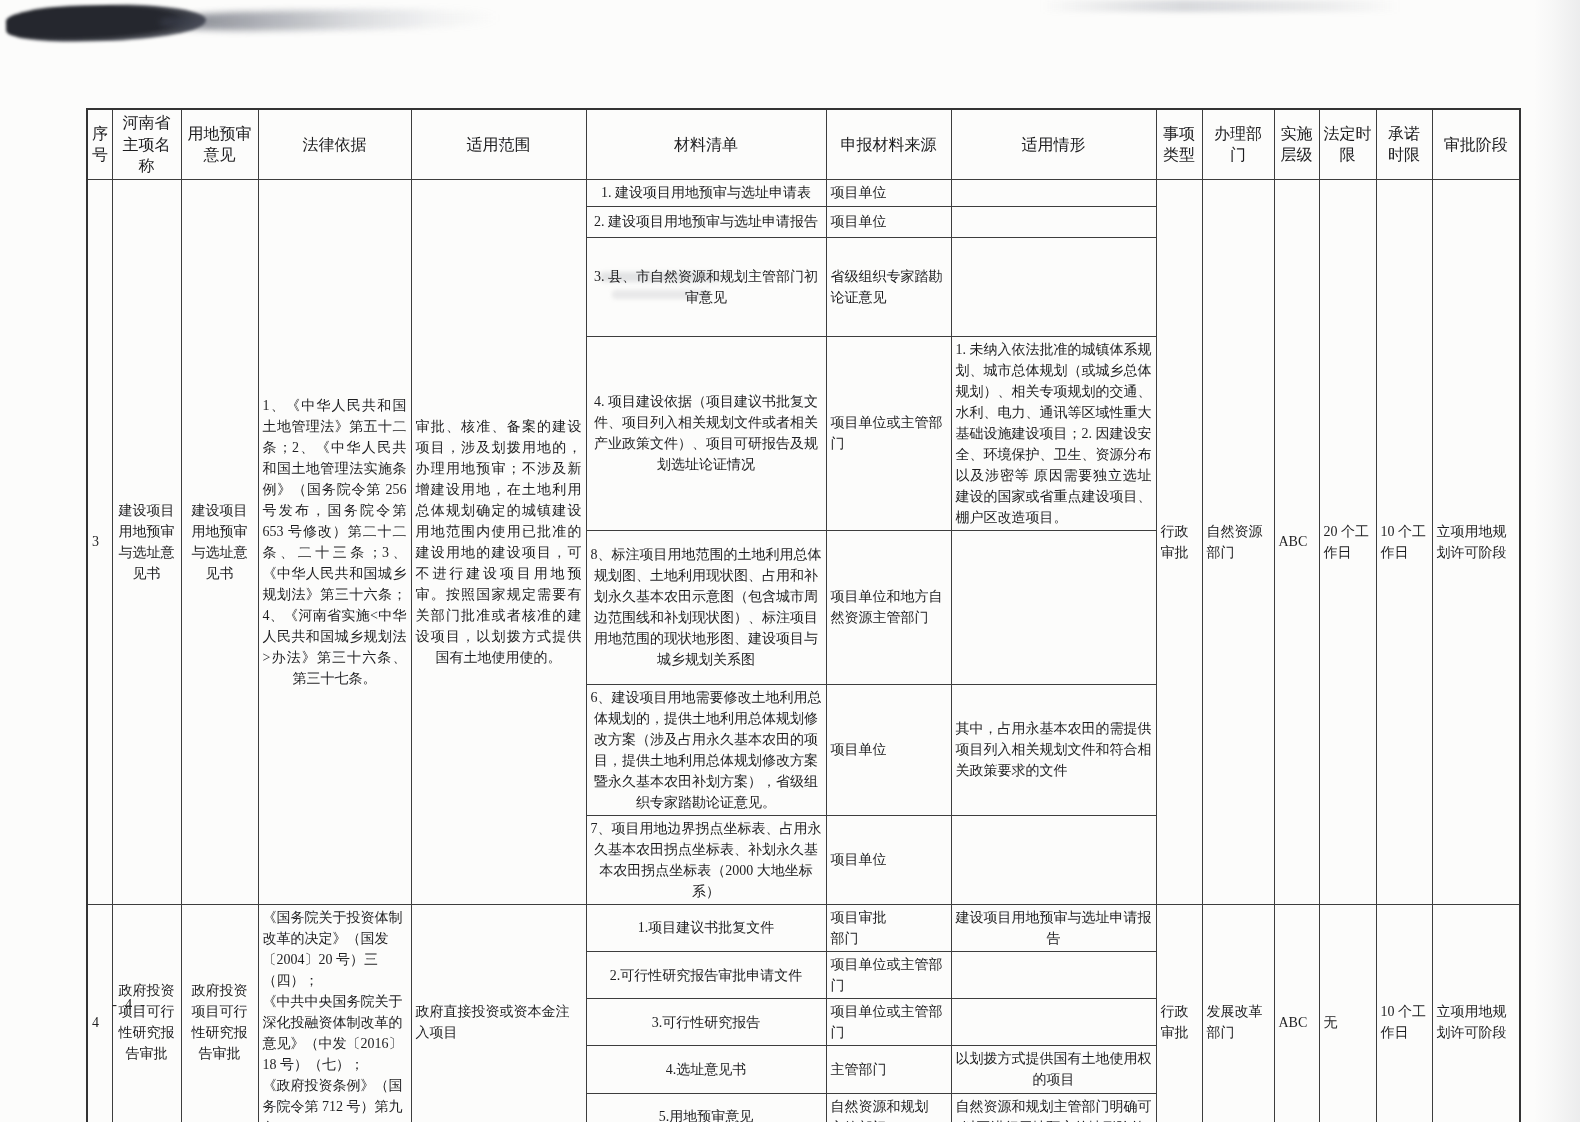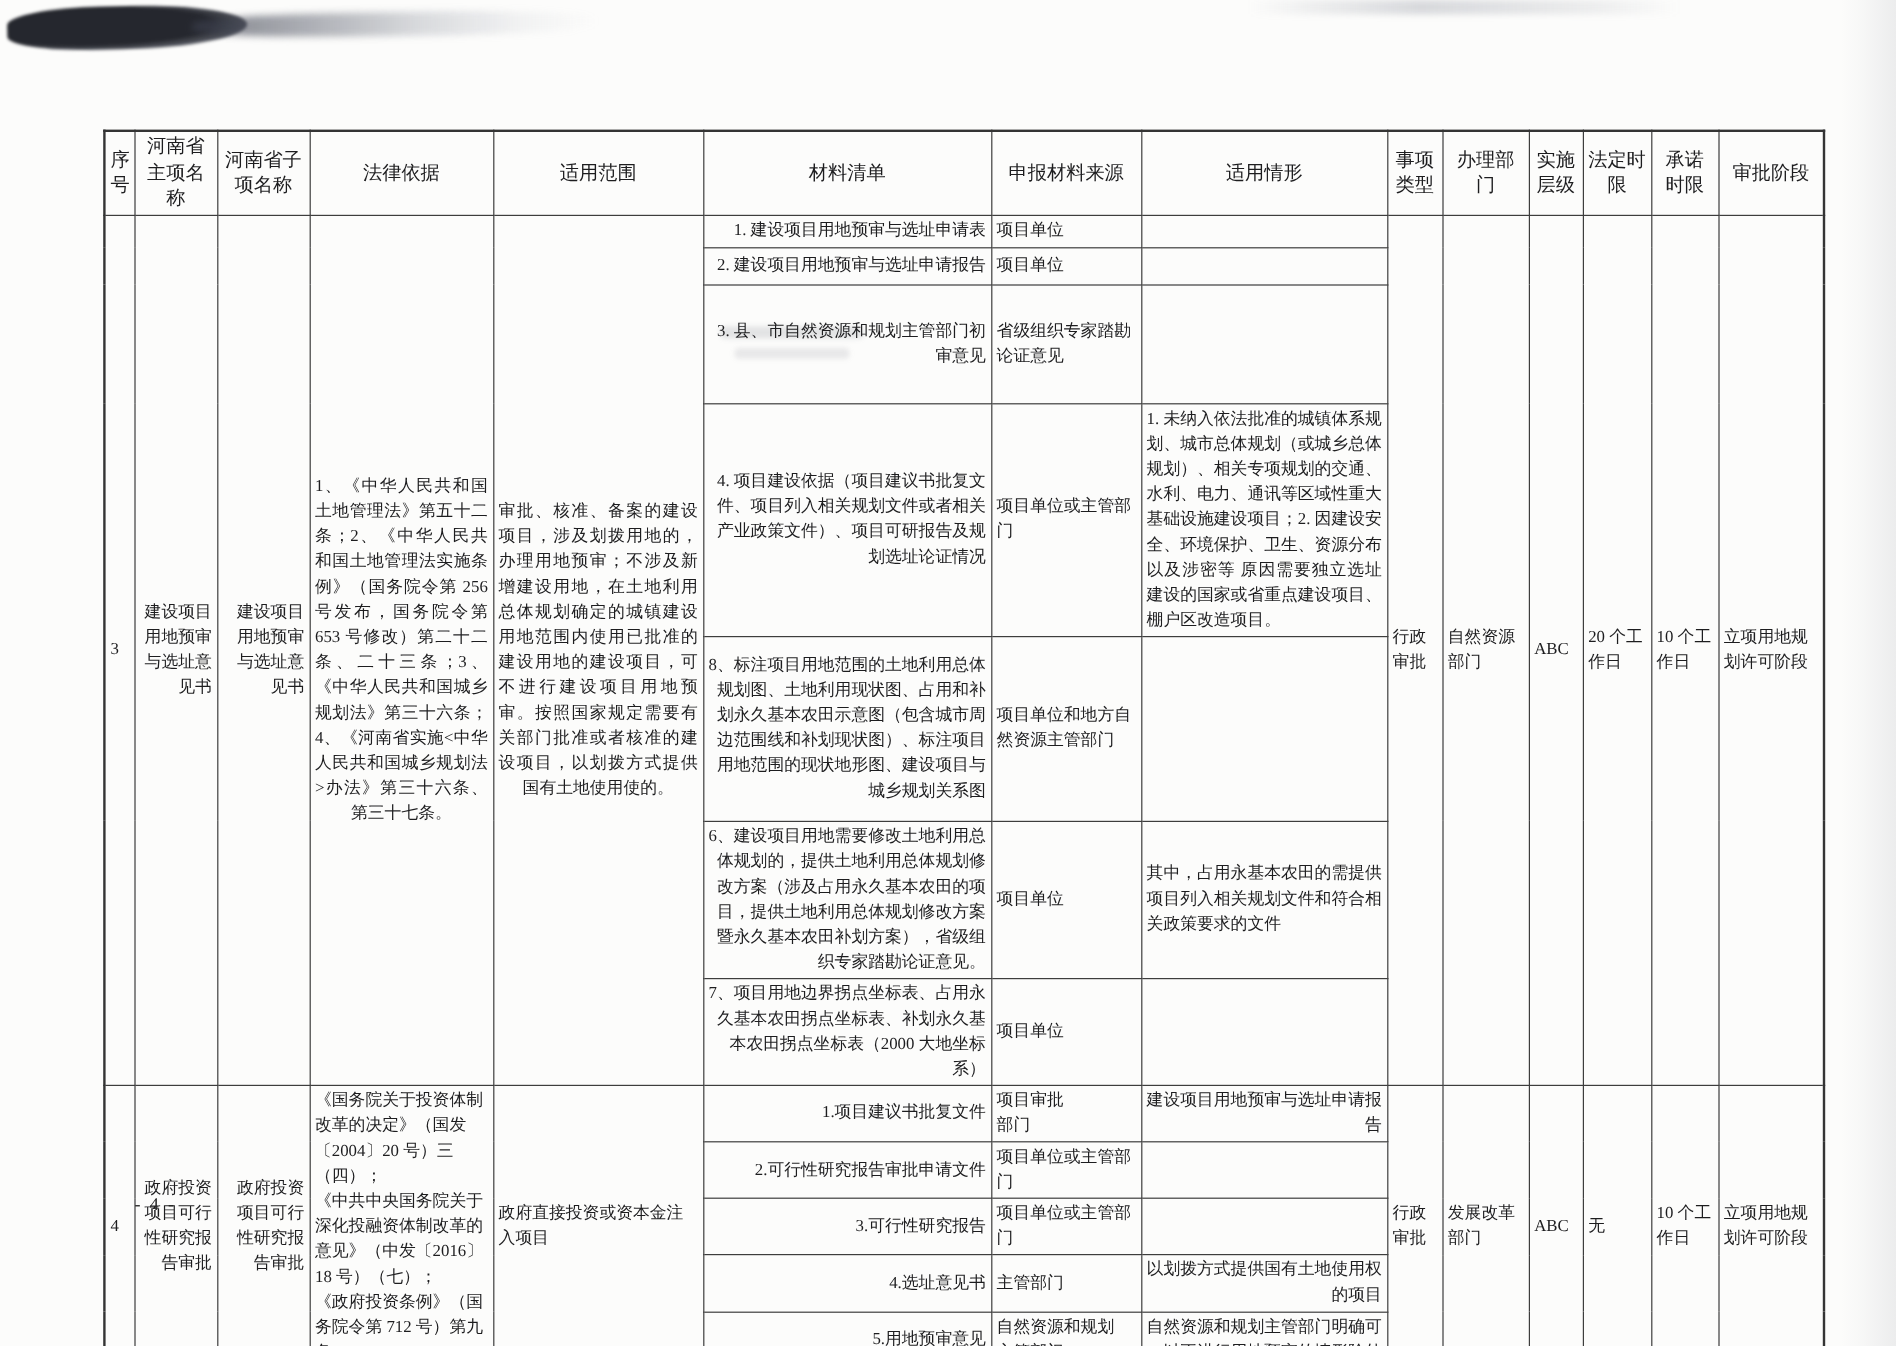--- a/index.html
+++ b/index.html
@@ -55,21 +55,21 @@
     border:1px solid #3d3d3d;
     padding:2px 4px;
     font-size:14px;
     line-height:1.5;
     vertical-align:middle;
     font-weight:normal;
     overflow:hidden;
   }
   th.hdr{font-size:16px;text-align:center;line-height:1.35;}
   .tac{}
-  .tal{text-align:right;margin-left:32px;}
+  .tal{text-align:center;margin-left:32px;}
   .taj{text-align:justify;}
   .tajc{text-align:justify;text-align-last:center;}
   .pre{white-space:pre-line;}
   .f15{font-size:15px;}
   .sm{font-size:13.5px;padding:2px 3px;font-family:Liberation Serif, serif;}
   .lh13{line-height:1.32;font-size:13.5px;}
   .pagenum{
     position:absolute;left:112px;top:996px;
     font-size:15px;letter-spacing:2px;color:#242424;
     font-family:"Liberation Serif","DejaVu Serif",serif;
@@ -103,21 +103,21 @@
           <col style="width:45px">
           <col style="width:57px">
         <col style="width:56px">
           <col style="width:88px">
       </colgroup>
 
       <tbody>
           <tr style="height:47px">
         <th class="hdr">序号</th>
         <th class="hdr">河南省主项名称</th>
-        <th class="hdr">河南省子项名称</th>
+        <th class="hdr">用地预审意见</th>
         <th class="hdr">法律依据</th>
         <th class="hdr">适用范围</th>
         <th class="hdr">材料清单</th>
         <th class="hdr">申报材料来源</th>
         <th class="hdr">适用情形</th>
         <th class="hdr">事项类型</th>
         <th class="hdr">办理部门</th>
         <th class="hdr">实施层级</th>
         <th class="hdr">法定时限</th>
         <th class="hdr">承诺时限</th>

